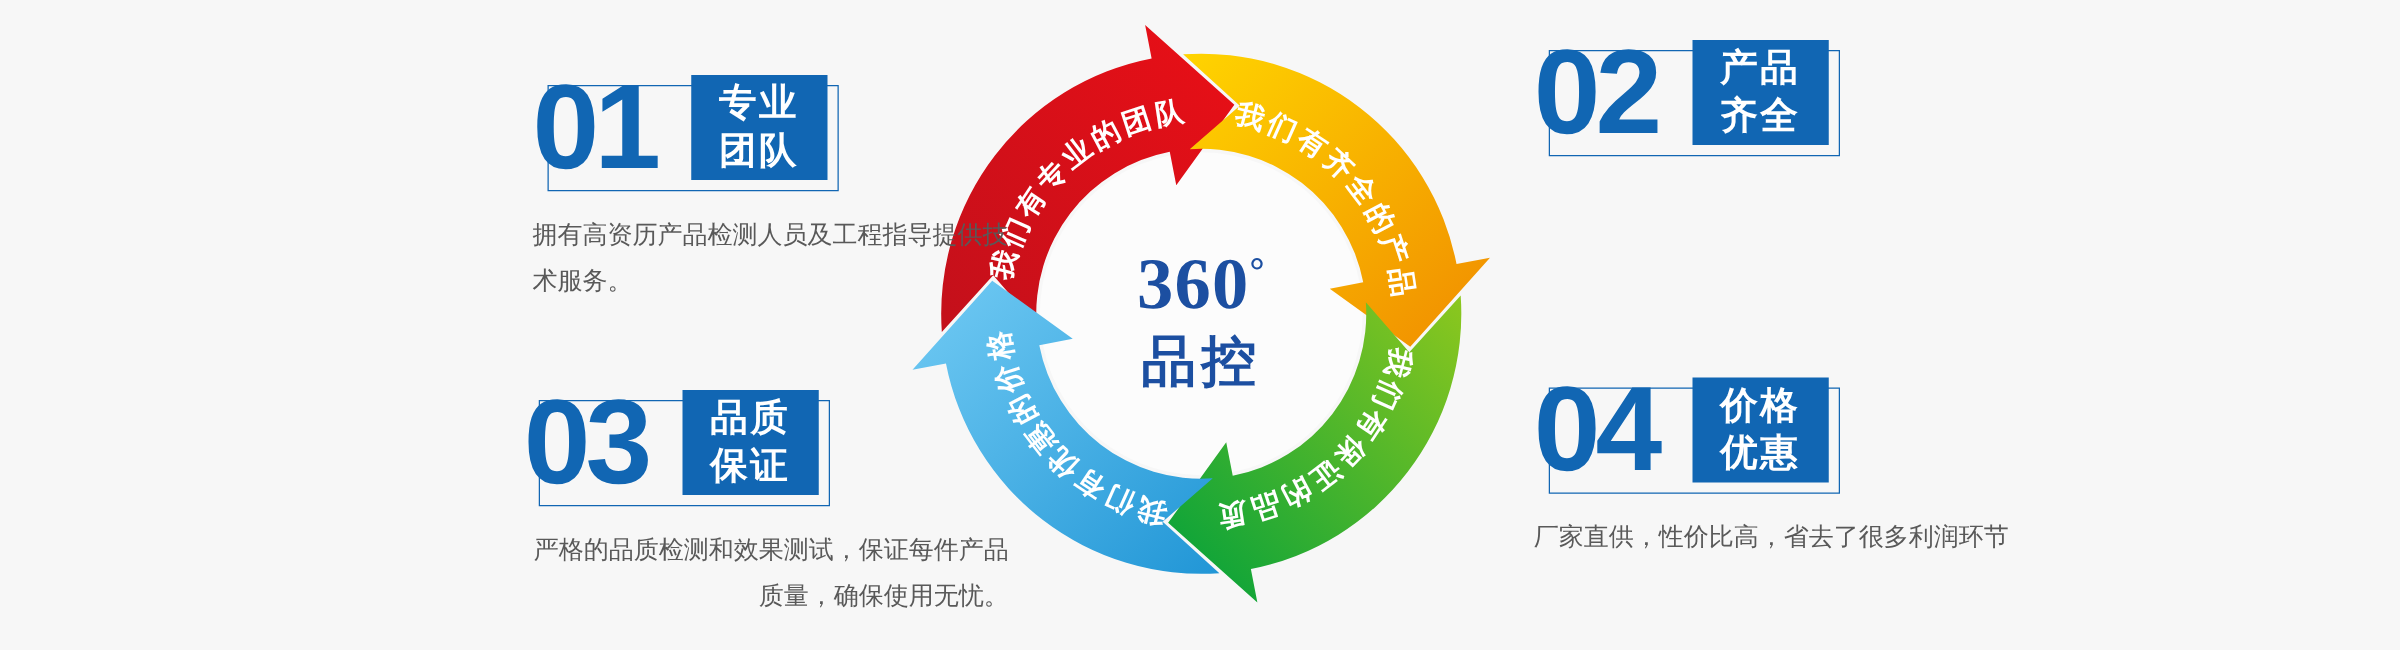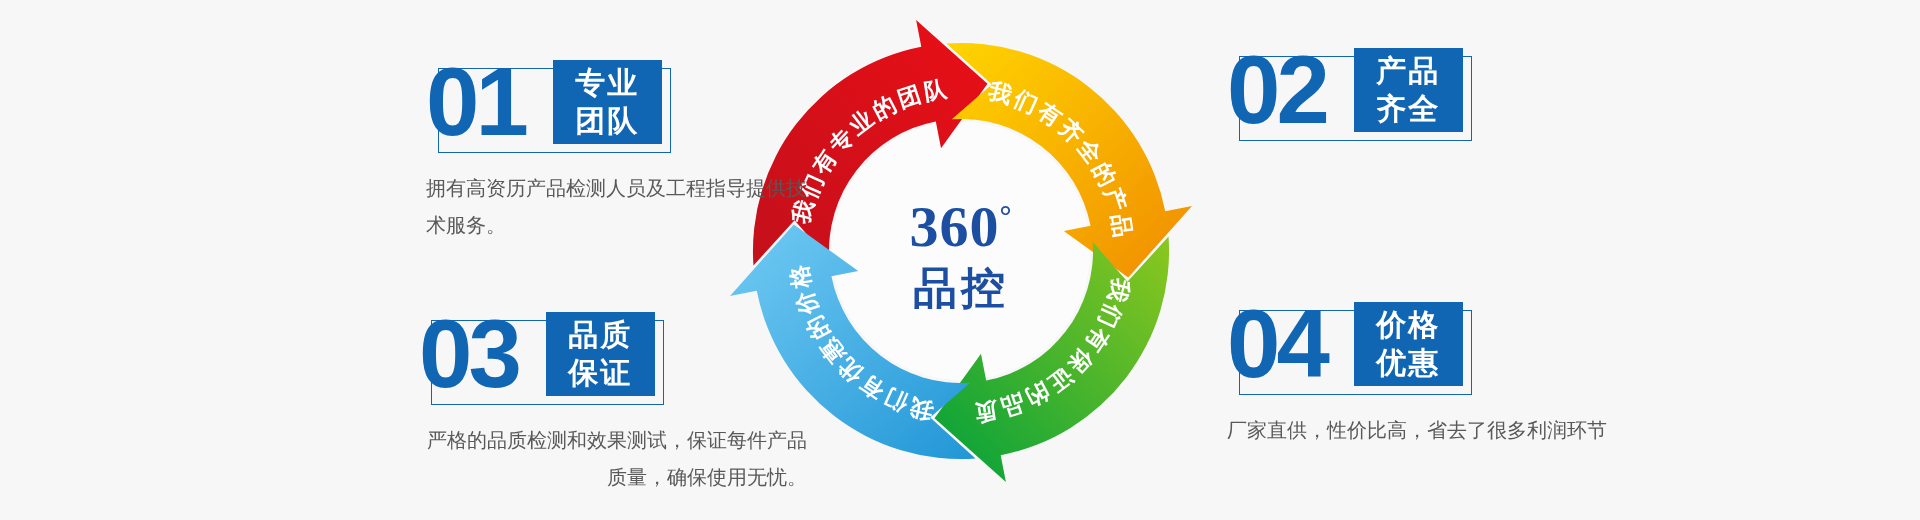--- a/index.html
+++ b/index.html
@@ -27,21 +27,21 @@
     position:relative;z-index:1;
     width:109px;height:84px;margin-left:28px;
     background:#1166b3;color:#ffffff;
     display:flex;flex-direction:column;align-items:center;justify-content:center;
     font-size:30px;font-weight:bold;line-height:38px;letter-spacing:2px;
   }
   .feature-desc{
     margin:26px 0 0 0;color:#595959;font-size:20px;line-height:37px;
   }
   .f1{left:426px;top:60px;}   .f1 .feature-desc{width:388px;}
-  .f2{left:1227px;top:48px;}  .f2 .feature-desc{white-space:nowrap;}
+  .f2{left:1227px;top:32px;}  .f2 .feature-desc{white-space:nowrap;}
   .f3{left:419px;top:312px;}  .f3 .feature-desc{width:388px;text-align:right;}
   .f4{left:1227px;top:302px;} .f4 .feature-desc{white-space:nowrap;}
 
   
   .ring{position:absolute;left:631px;top:-79px;width:660px;height:660px;}
   .ring-label{
     font-family:"Liberation Sans","DejaVu Sans",sans-serif;
     font-weight:bold;fill:#ffffff;font-size:16px;letter-spacing:2px;
   }
   .center-badge{

